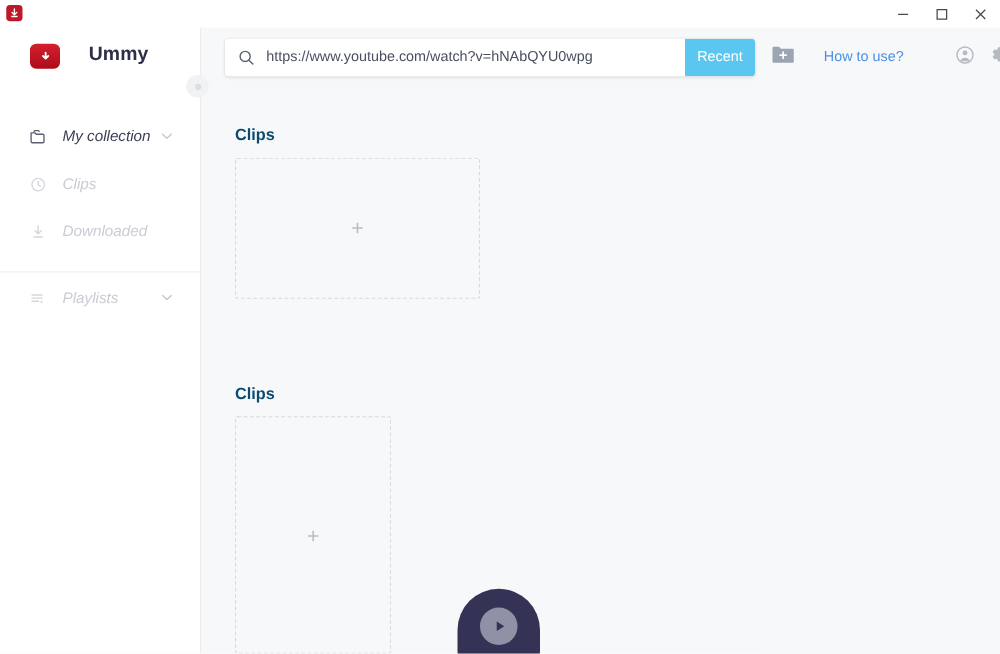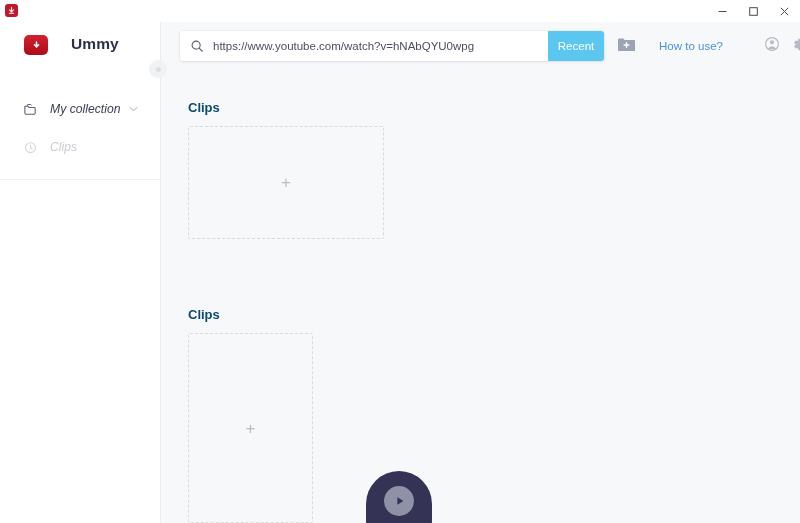--- a/index.html
+++ b/index.html
@@ -374,23 +374,48 @@
       <div class="nav-item">
         <span class="nav-icon">
           <svg width="15" height="15" viewBox="0 0 16 16" aria-hidden="true">
             <circle cx="8" cy="8.2" r="5.3" fill="none" stroke="#d3d6db" stroke-width="1.15"></circle>
             <path d="M8 5.3 V8.3 L10 9.6" fill="none" stroke="#d3d6db" stroke-width="1.15" stroke-linecap="round" stroke-linejoin="round"></path>
           </svg>
         </span>
         <span class="nav-label">Clips</span>
       </div>
 
+      <div class="nav-item">
+        <span class="nav-icon">
+          <svg width="15" height="15" viewBox="0 0 16 16" aria-hidden="true">
+            <path d="M8 3 V9.3 M5.4 7 L8 9.6 L10.6 7" fill="none" stroke="#d3d6db" stroke-width="1.2" stroke-linecap="round" stroke-linejoin="round"></path>
+            <path d="M4.3 12.4 H11.7" stroke="#d3d6db" stroke-width="1.2" stroke-linecap="round"></path>
+          </svg>
+        </span>
+        <span class="nav-label">Downloaded</span>
+      </div>
 
       <div class="nav-divider"></div>
 
+      <div class="playlists-block">
+        <div class="nav-item">
+          <span class="nav-icon">
+            <svg width="15" height="15" viewBox="0 0 16 16" aria-hidden="true">
+              <path d="M2.8 5.3 H11.4 M2.8 8 H11.4 M2.8 10.7 H8.2" stroke="#d3d6db" stroke-width="1.15" stroke-linecap="round"></path>
+              <path d="M10.2 10 L12.6 11.2 L10.2 12.4 Z" fill="#d3d6db"></path>
+            </svg>
+          </span>
+          <span class="nav-label">Playlists</span>
+          <span class="nav-caret">
+            <svg width="9" height="6" viewBox="0 0 9 6" aria-hidden="true">
+              <path d="M1 1.4 L4.5 4.6 L8 1.4" stroke="#c2c6cd" stroke-width="1.1" fill="none" stroke-linecap="round" stroke-linejoin="round"></path>
+            </svg>
+          </span>
+        </div>
+      </div>
 
     </div>
   </div>
 
   <div class="main">
 
     <div class="topbar">
 
       <div class="searchwrap">
         <div class="search-field">

